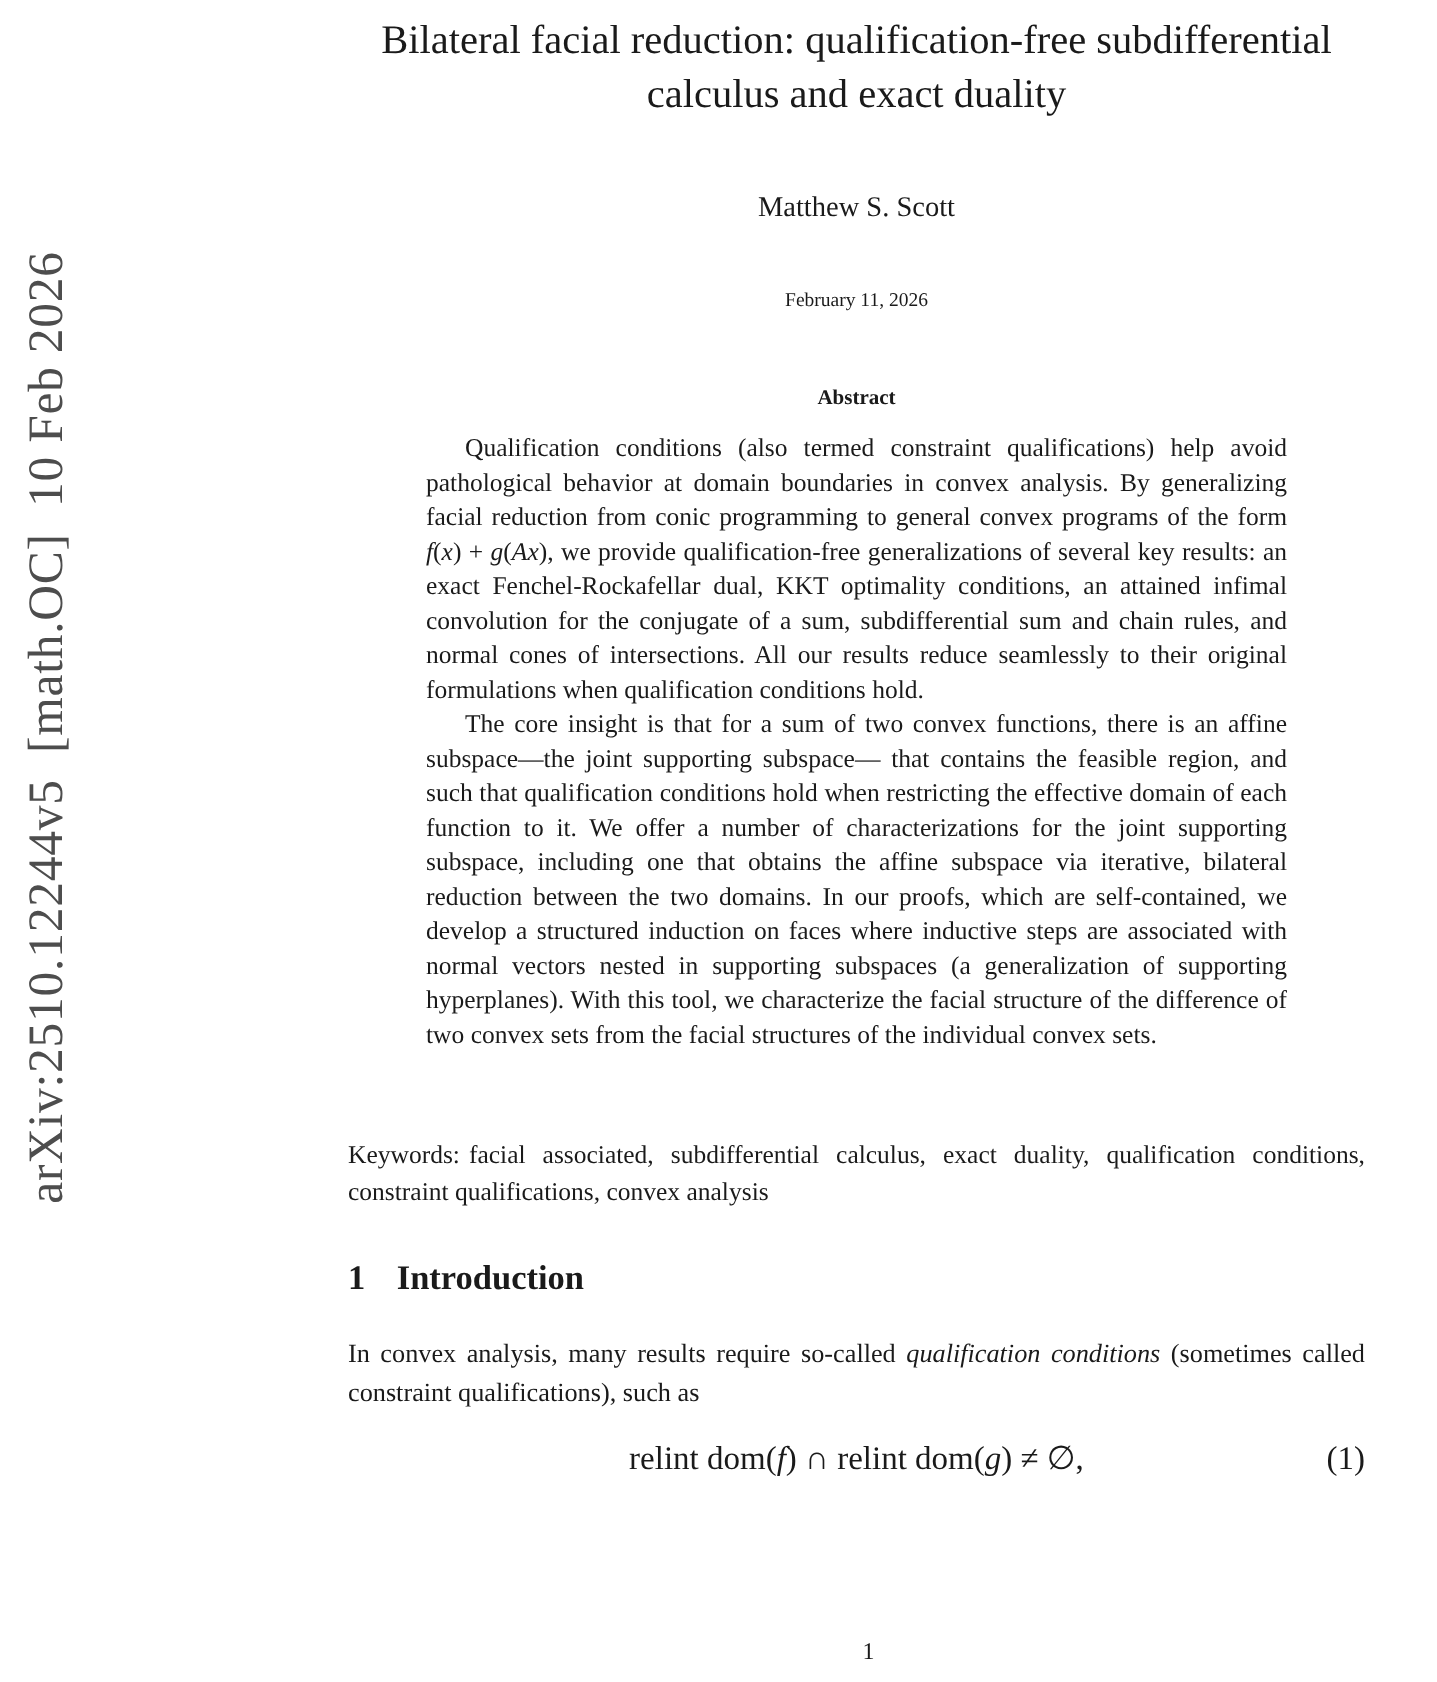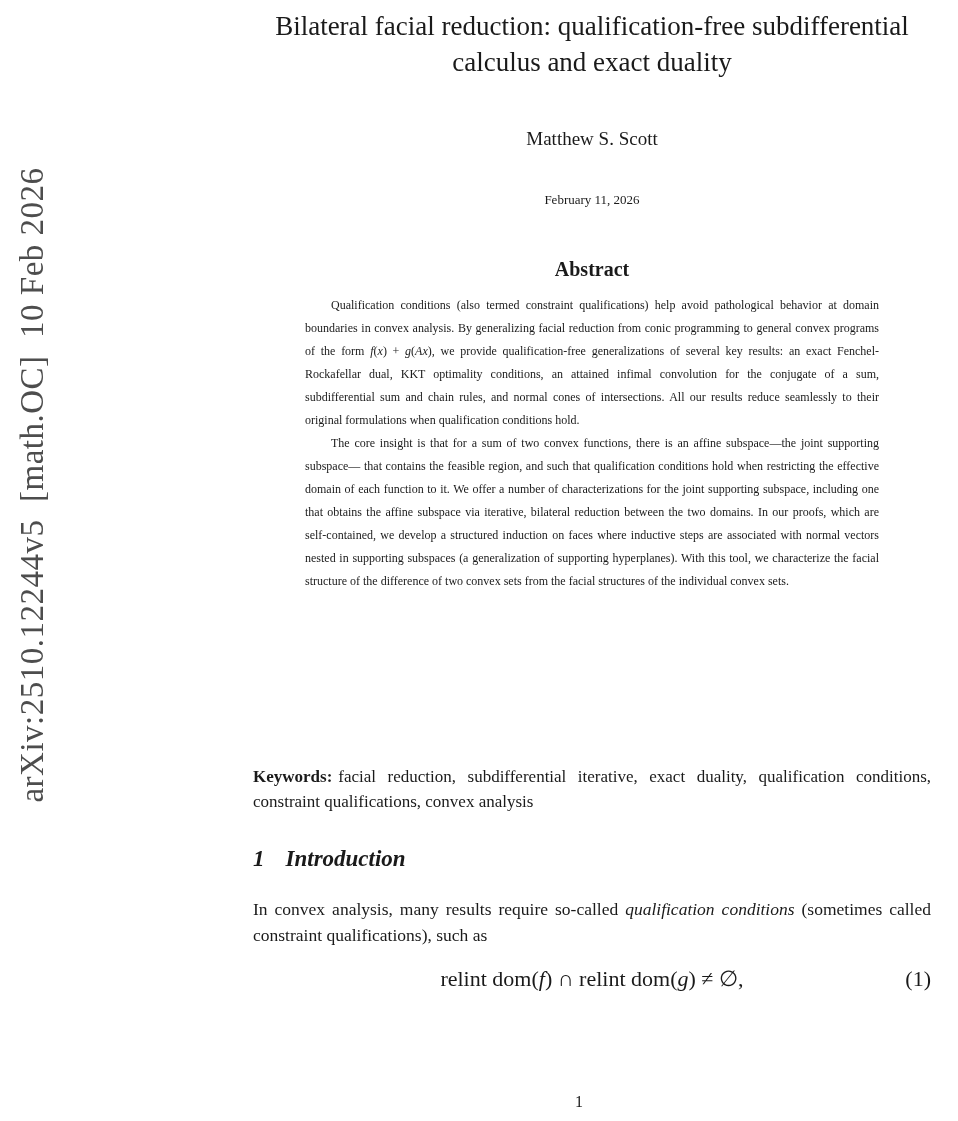--- a/index.html
+++ b/index.html
@@ -27,21 +27,21 @@
     left: 32px;
     transform: translate(-50%, -50%) rotate(-90deg);
     white-space: nowrap;
     font-size: 33px;
     color: #4d4d4d;
     letter-spacing: 0.5px;
   }
   
   .doc {
     position: absolute;
-    left: 253px;
+    left: 232px;
     top: 0;
     width: 678px;
   }
   .title {
     margin: 8px 0 0 0;
     font-size: 27px;
     font-weight: normal;
     line-height: 36px;
     text-align: center;
   }
@@ -50,51 +50,50 @@
     font-size: 19px;
     text-align: center;
   }
   .date {
     margin-top: 42px;
     font-size: 13px;
     text-align: center;
   }
   .abstract-heading {
     margin-top: 50px;
-    font-size: 20px;
+    font-size: 14px;
     font-weight: bold;
     text-align: center;
   }
   .abstract-body {
     margin-top: 13px;
     padding: 0 52px;
     height: 458px;
-    font-size: 12px;
+    font-size: 17px;
     line-height: 23px;
     text-align: justify;
   }
   .abs-p {
     margin: 0;
     text-indent: 26px;
   }
   .keywords {
     margin: 12px 0 0 0;
     font-size: 17px;
     line-height: 25px;
     text-align: justify;
   }
   .keywords .kw-label {
-    font-weight: bold;
+    font-weight: normal;
     margin-right: 6px;
   }
   .section-heading {
     margin: 32px 0 0 0;
     font-size: 23px;
     font-weight: bold;
-    font-style: italic;
   }
   .sec-num { margin-right: 21px; }
   .body-p {
     margin: 24px 0 0 0;
     font-size: 17.5px;
     line-height: 26px;
     text-align: justify;
   }
   .body-p.cont {
     margin-top: 20px;
@@ -138,21 +137,21 @@
     <div class="date">February 11, 2026</div>
 
     <div class="abstract-heading">Abstract</div>
 
     <div class="abstract-body">
       <p class="abs-p">Qualification conditions (also termed constraint qualifications) help avoid pathological behavior at domain boundaries in convex analysis. By generalizing facial reduction from conic programming to general convex programs of the form <i>f</i>(<i>x</i>) + <i>g</i>(<i>Ax</i>), we provide qualification-free generalizations of several key results: an exact Fenchel-Rockafellar dual, KKT optimality conditions, an attained infimal convolution for the conjugate of a sum, subdifferential sum and chain rules, and normal cones of intersections. All our results reduce seamlessly to their original formulations when qualification conditions hold.</p>
       <p class="abs-p">The core insight is that for a sum of two convex functions, there is an affine subspace—the joint supporting subspace— that contains the feasible region, and such that qualification conditions hold when restricting the effective domain of each function to it. We offer a number of characterizations for the joint supporting subspace, including one that obtains the affine subspace via iterative, bilateral reduction between the two domains. In our proofs, which are self-contained, we develop a structured induction on faces where inductive steps are associated with normal vectors nested in supporting subspaces (a generalization of supporting hyperplanes). With this tool, we characterize the facial structure of the difference of two convex sets from the facial structures of the individual convex sets.</p>
     </div>
 
     <p class="keywords">
-      <span class="kw-label">Keywords:</span><span>facial reduction, subdifferential iterative, exact duality, qualification conditions, constraint qualifications, convex analysis</span>
+      <span class="kw-label">Keywords:</span><span>facial associated, subdifferential calculus, exact duality, qualification conditions, constraint qualifications, convex analysis</span>
     </p>
 
     <h2 class="section-heading">
       <span class="sec-num">1</span><span class="sec-title">Introduction</span>
     </h2>
 
     <p class="body-p">In convex analysis, many results require so-called <i>qualification conditions</i> (sometimes called constraint qualifications), such as</p>
 
     <div class="equation">
       <span class="eq-body">relint dom(<i>f</i>) ∩ relint dom(<i>g</i>) ≠ ∅,</span>

